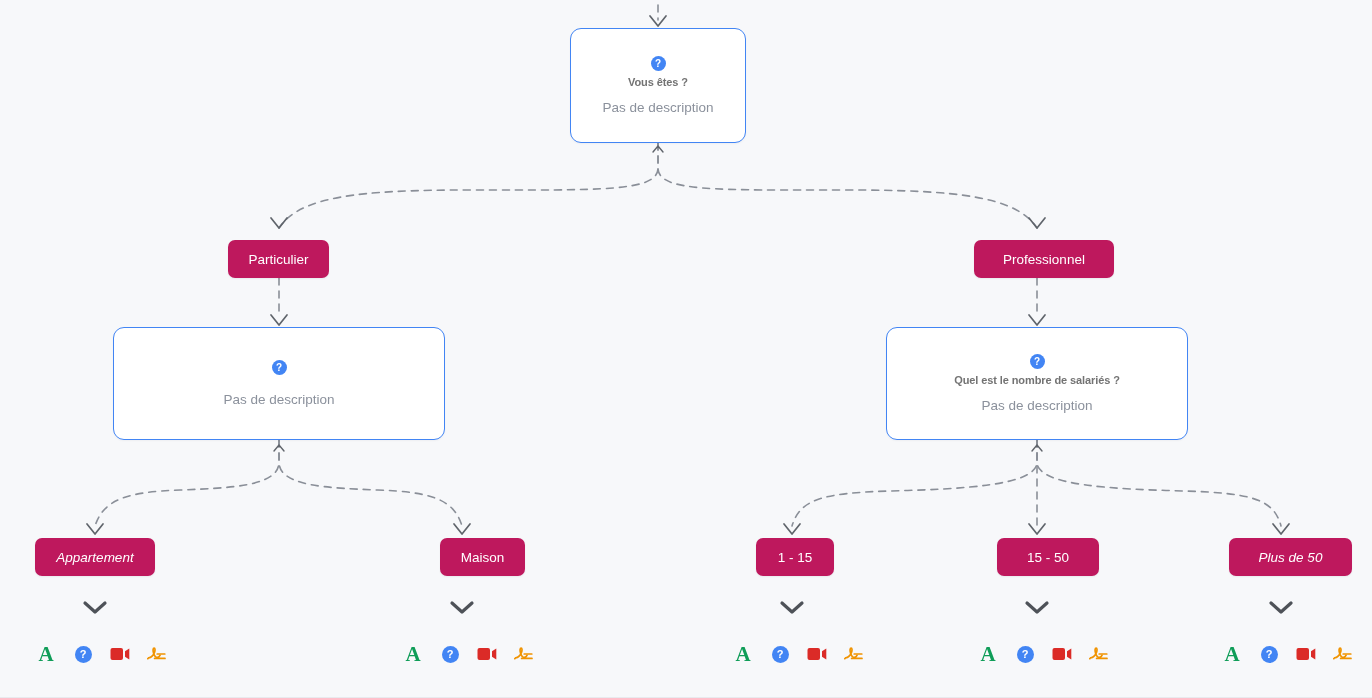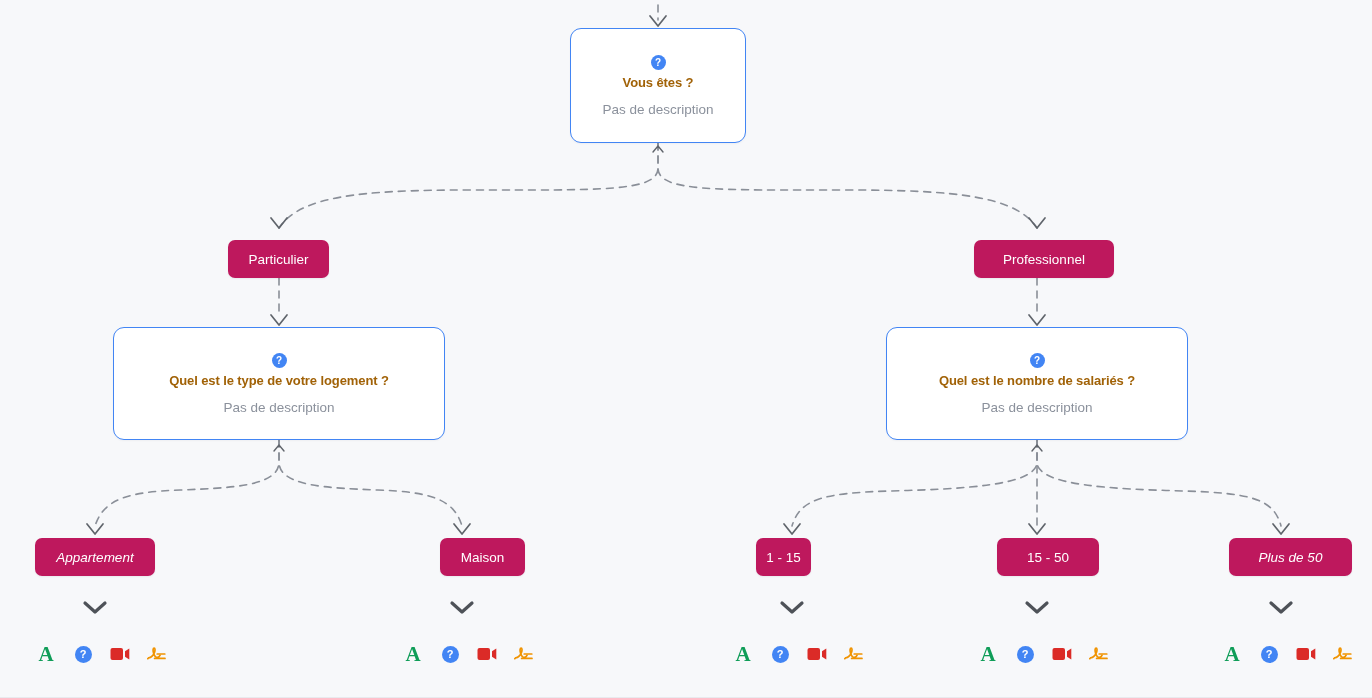--- a/index.html
+++ b/index.html
@@ -48,23 +48,23 @@
     background: #4285f4;
     color: #ffffff;
     font-size: 10px;
     font-weight: 700;
     line-height: 15px;
     text-align: center;
     margin-bottom: 5px;
     user-select: none;
   }
   .q-title {
-    font-size: 13px;
+    font-size: 11px;
     font-weight: 700;
-    color: #a16207;
+    color: #737373;
     letter-spacing: -0.1px;
     white-space: nowrap;
   }
   .q-desc {
     font-size: 13.5px;
     font-weight: 400;
     color: #8b919c;
     margin-top: 12px;
     white-space: nowrap;
   }
@@ -183,39 +183,38 @@
   </svg>
 
   <div class="q-node" style="left:570px; top:28px; width:176px; height:115px;">
     <div class="q-badge">?</div>
     <div class="q-title">Vous êtes ?</div>
     <div class="q-desc">Pas de description</div>
   </div>
 
   <div class="q-node" style="left:113px; top:327px; width:332px; height:113px;">
     <div class="q-badge">?</div>
-    <div class="q-title">Quel est le type de votre logement ?</div>
     <div class="q-desc">Pas de description</div>
   </div>
 
   <div class="q-node" style="left:886px; top:327px; width:302px; height:113px;">
     <div class="q-badge">?</div>
     <div class="q-title">Quel est le nombre de salariés ?</div>
     <div class="q-desc">Pas de description</div>
   </div>
 
   <div class="pill" style="left:228px; top:240px; width:101px;">Particulier</div>
 
   <div class="pill" style="left:974px; top:240px; width:140px;">Professionnel</div>
 
   <div class="pill" style="left:35px; top:538px; width:120px;font-style:italic;">Appartement</div>
 
   <div class="pill" style="left:440px; top:538px; width:85px;">Maison</div>
 
-  <div class="pill" style="left:756px; top:538px; width:55px;">1 - 15</div>
+  <div class="pill" style="left:756px; top:538px; width:78px;">1 - 15</div>
 
   <div class="pill" style="left:997px; top:538px; width:102px;">15 - 50</div>
 
   <div class="pill" style="left:1229px; top:538px; width:123px;font-style:italic;">Plus de 50</div>
 
   <div class="chevron" style="left:80px; top:598px;">
     <svg width="26" height="16" viewBox="0 0 26 16">
       <path d="M3,3 L13,12 L23,3" fill="none" stroke="#4e5258" stroke-width="3.2" stroke-linecap="round" stroke-linejoin="round"></path>
     </svg>
   </div>

